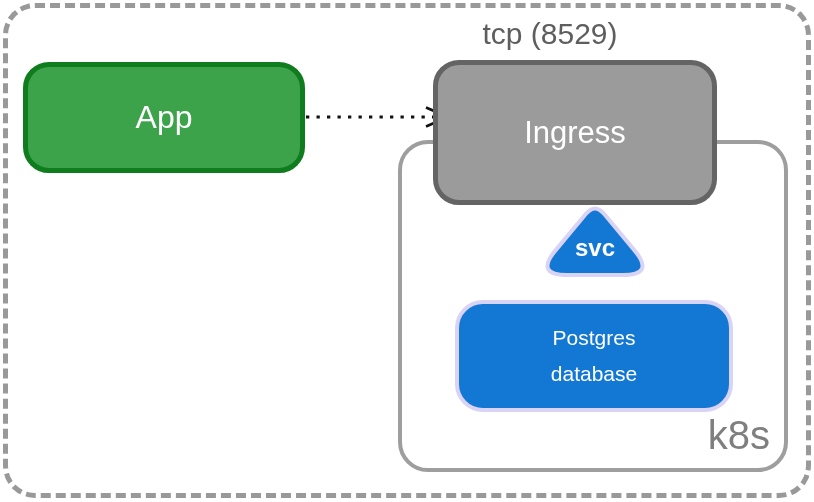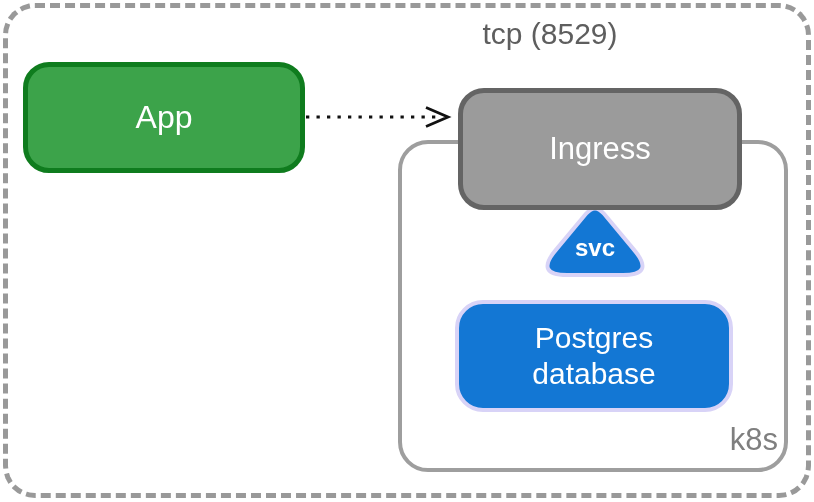--- a/index.html
+++ b/index.html
@@ -31,43 +31,42 @@
   .node-app {
     left: 23px; top: 62px;
     width: 282px; height: 111px;
     background: var(--app-fill, #3CA34A);
     border: 5px solid var(--app-border, #0F7C1E);
     border-radius: 26px;
     font-size: 32px;
     z-index: 2;
   }
   .node-ingress {
-    left: 458px; top: 60px;
-    width: 284px; height: 122px;
+    left: 433px; top: 60px;
+    width: 284px; height: 145px;
     background: var(--ingress-fill, #9B9B9B);
     border: 5px solid var(--ingress-border, #646464);
     border-radius: 26px;
     font-size: 31px;
     z-index: 3;
-    margin-top: 28px;
   }
   .k8s-box {
     position: absolute;
     left: 398px; top: 140px;
     width: 390px; height: 332px;
     box-sizing: border-box;
     border: 4px solid var(--k8s-border, #9E9E9E);
     border-radius: 30px;
     background: #ffffff;
     z-index: 1;
   }
   .k8s-label {
     position: absolute;
-    right: 6px; bottom: 10px;
-    font-size: 31px;
+    right: 14px; bottom: 10px;
+    font-size: 40px;
     color: var(--k8s-label-color, #7F7F7F);
   }
   .edge-svg {
     position: absolute;
     left: 300px; top: 100px;
     z-index: 2;
   }
   .edge-label {
     position: absolute;
     left: 440px; top: 17px;
@@ -87,21 +86,21 @@
     font-size: 24px;
     font-weight: bold;
     fill: var(--node-text, #ffffff);
   }
   .node-postgres {
     left: 455px; top: 300px;
     width: 278px; height: 112px;
     background: var(--blue-fill, #1377D4);
     border: 4px solid var(--blue-border, #D8D3F7);
     border-radius: 28px;
-    font-size: 30px;
+    font-size: 21px;
     line-height: 36px;
     text-align: center;
     z-index: 2;
   }
   .node-postgres .node-label { white-space: pre-line; }
   .zone-label {
     position: absolute;
     left: 16px; top: 451px;
     font-size: 31px;
     color: var(--zone-label-color, #6E6E6E);

